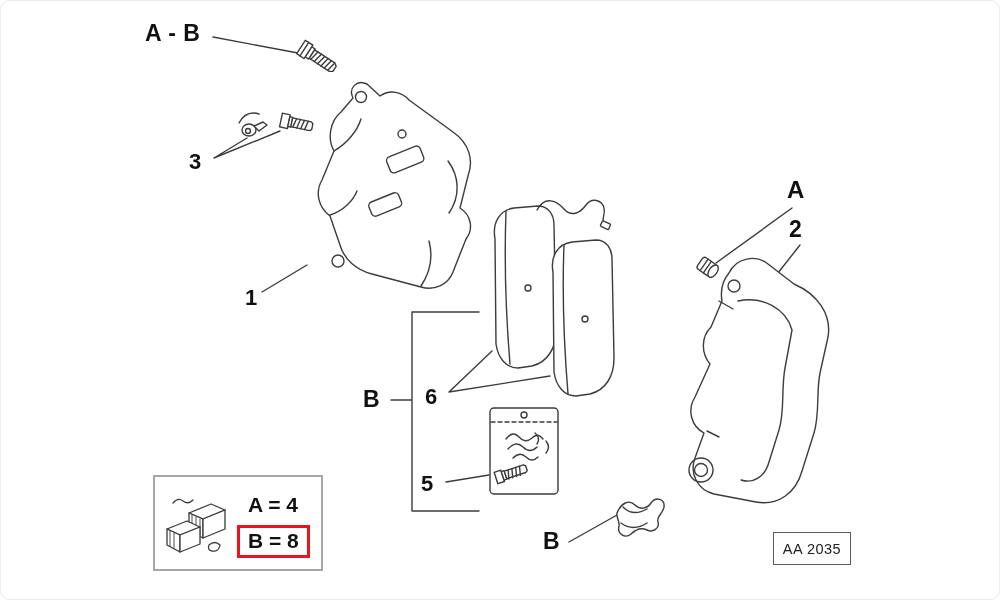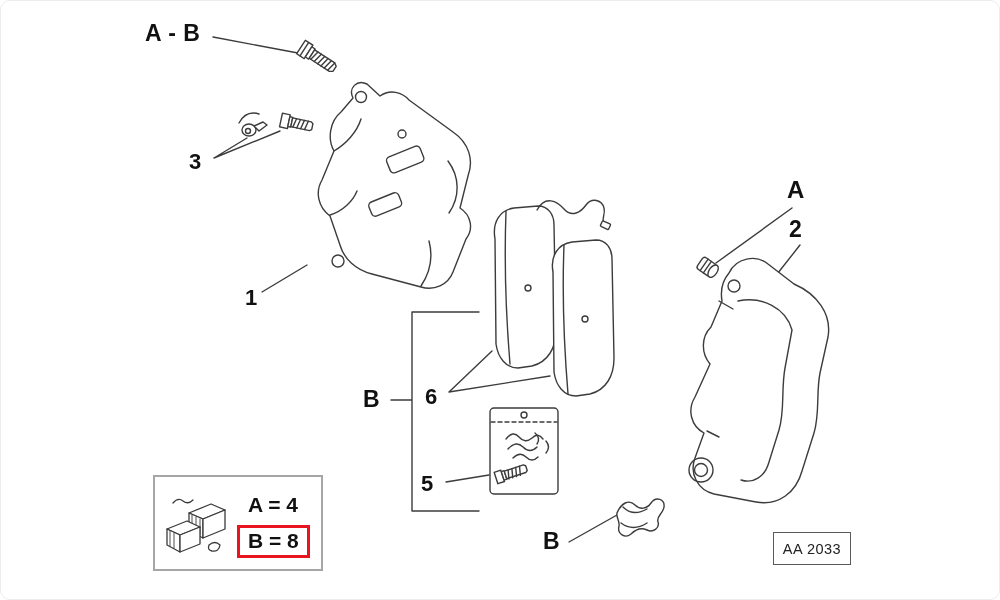--- a/index.html
+++ b/index.html
@@ -163,16 +163,16 @@
       <div class="legend-row">
         <span class="box">A = 4</span>
       </div>
       <div class="legend-row hl">
         <span class="box">B = 8</span>
       </div>
     </div>
   </div>
 
   <div class="code-box">
-    <span>AA 2033</span>
+    <span>AA 2035</span>
   </div>
 
 </div>
 
 </body></html>

